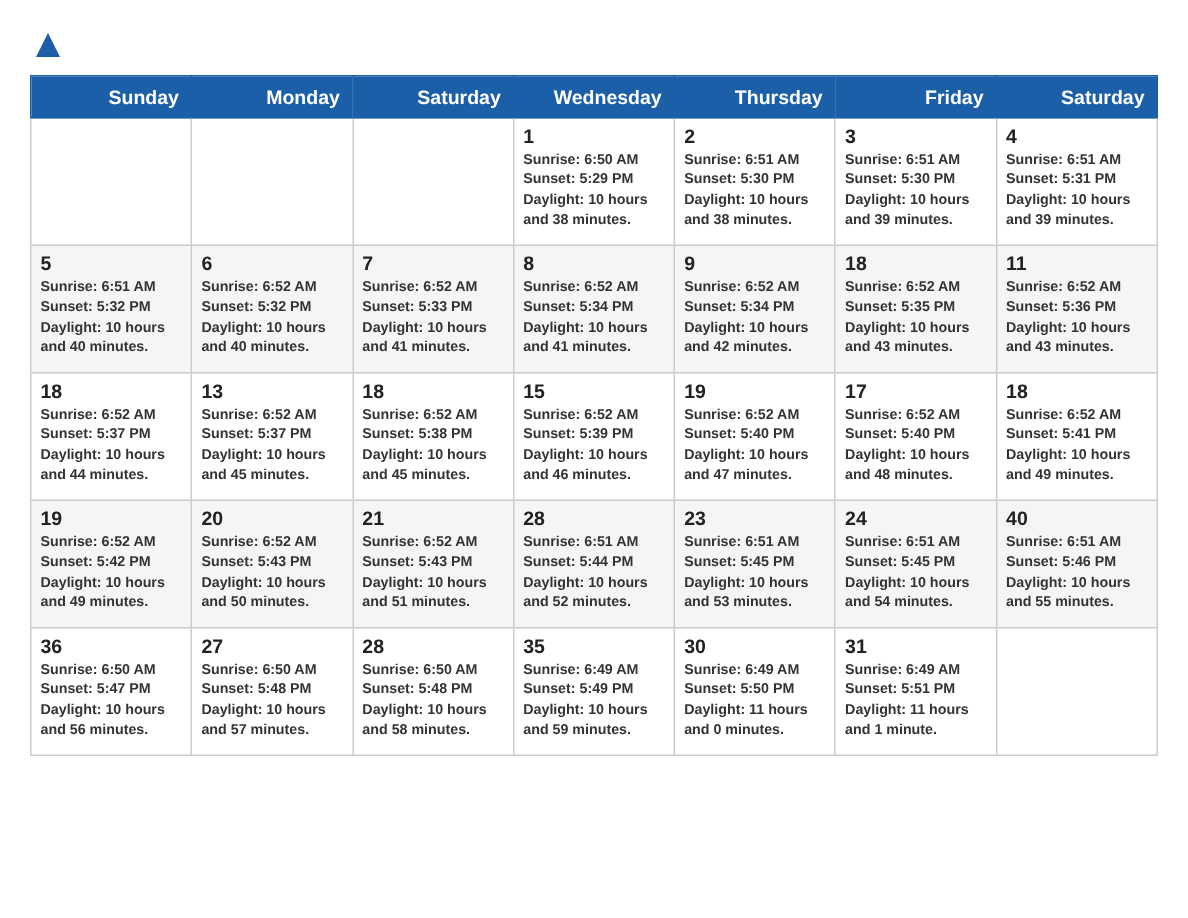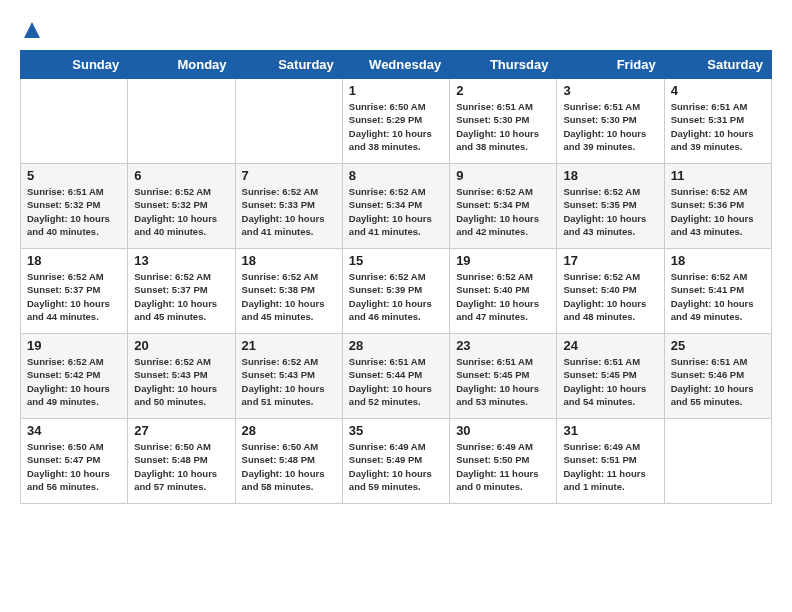--- a/index.html
+++ b/index.html
@@ -274,29 +274,29 @@
 Sunset: 5:45 PM
 Daylight: 10 hours and 53 minutes.</div>
         </td>
         <td>
           <div class="day-number">24</div>
           <div class="day-info" style="white-space: pre-line;">Sunrise: 6:51 AM
 Sunset: 5:45 PM
 Daylight: 10 hours and 54 minutes.</div>
         </td>
         <td>
-          <div class="day-number">25</div>
+          <div class="day-number">40</div>
           <div class="day-info" style="white-space: pre-line;">Sunrise: 6:51 AM
 Sunset: 5:46 PM
 Daylight: 10 hours and 55 minutes.</div>
         </td>
       </tr>
       <tr>
         <td>
-          <div class="day-number">34</div>
+          <div class="day-number">36</div>
           <div class="day-info" style="white-space: pre-line;">Sunrise: 6:50 AM
 Sunset: 5:47 PM
 Daylight: 10 hours and 56 minutes.</div>
         </td>
         <td>
           <div class="day-number">27</div>
           <div class="day-info" style="white-space: pre-line;">Sunrise: 6:50 AM
 Sunset: 5:48 PM
 Daylight: 10 hours and 57 minutes.</div>
         </td>

